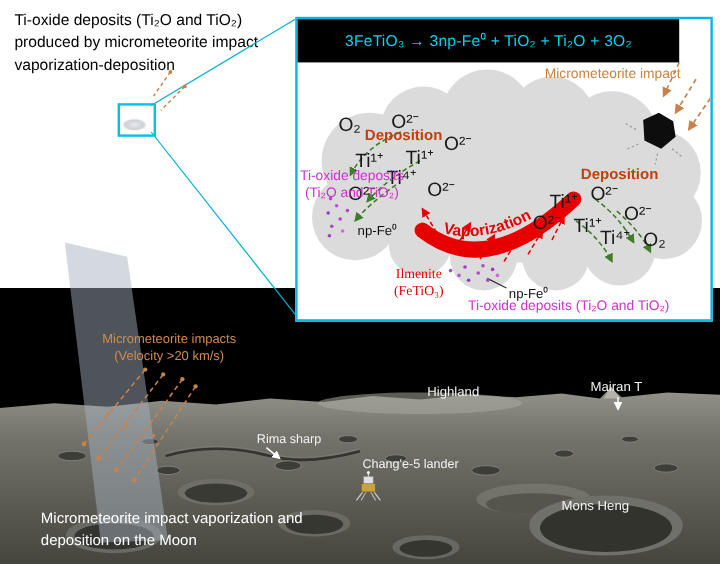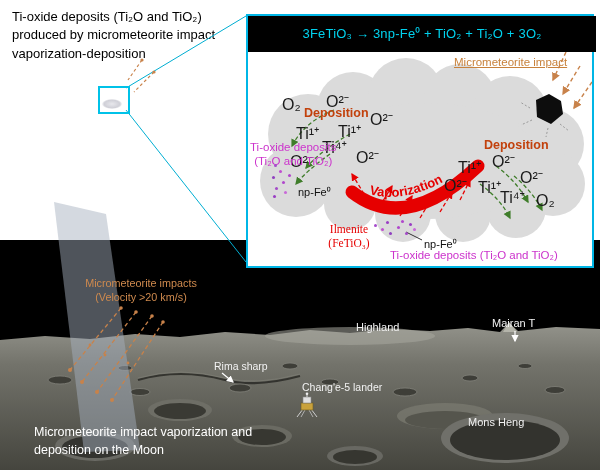--- a/index.html
+++ b/index.html
@@ -23,24 +23,24 @@
   .impact-box { left:98px; top:86px; width:28px; height:24px; border:2px solid #00c2e8; z-index:4; }
   .impact-splash { left:102px; top:99px; width:20px; height:10px; border-radius:50%;
     background: radial-gradient(ellipse at center, rgba(230,230,235,0.95) 0%, rgba(160,160,175,0.5) 55%, rgba(0,0,0,0) 75%);
     z-index:4; }
 
   .overlay { left:0; top:0; z-index:2; pointer-events:none; }
   .toplabels { z-index:6; pointer-events:none; }
 
   
   .inset { left:246px; top:14px; width:344px; height:250px; border:2px solid #00b6e6; background:#fff; z-index:5; }
-  .formula-bar { left:0; top:0; width:348px; height:36px; background:#000; color:#00d2ee;
+  .formula-bar { left:0; top:0; width:318px; height:36px; background:#000; color:#00d2ee;
     font-size:13px; line-height:36px; text-align:center; letter-spacing:0.2px; }
   .cloudsvg { left:0; top:0; }
-  .impact-lab { color:#c8823c; font-size:11.5px;text-decoration:underline; }
+  .impact-lab { color:#c8823c; font-size:11.5px; }
   .depo { font-weight:bold; color:#c2410c; font-size:12.5px; }
   .sp { font-size:16px; color:#1a1a1a; }
   .tiox { color:#cc33cc; font-size:11.5px; line-height:1.25; }
   .ilm { color:#e60000; font-size:11.5px; line-height:1.25; text-align:center;font-family:Liberation Serif, serif; }
   .npfe { color:#111; font-size:11px; }
   .sparkle { width:3px; height:3px; border-radius:50%; background:#a64ccc; }
   .sparkle.s1 { left:26px; top:148px;
     box-shadow:5px 6px 0 #c050d0,-2px 12px 0 #9040c0,8px 17px 0 #b048cc,1px 23px 0 #a44cc8,10px 27px 0 #c86ad8,-1px 31px 0 #9a3ec4,14px 10px 0 #b048cc; }
   .sparkle.s2 { left:126px; top:208px;
     box-shadow:7px 4px 0 #c050d0,15px 8px 0 #9040c0,23px 2px 0 #b048cc,31px 8px 0 #a44cc8,39px 4px 0 #c86ad8,12px -3px 0 #9a3ec4,27px -4px 0 #b048cc,35px -1px 0 #9a3ec4; }

